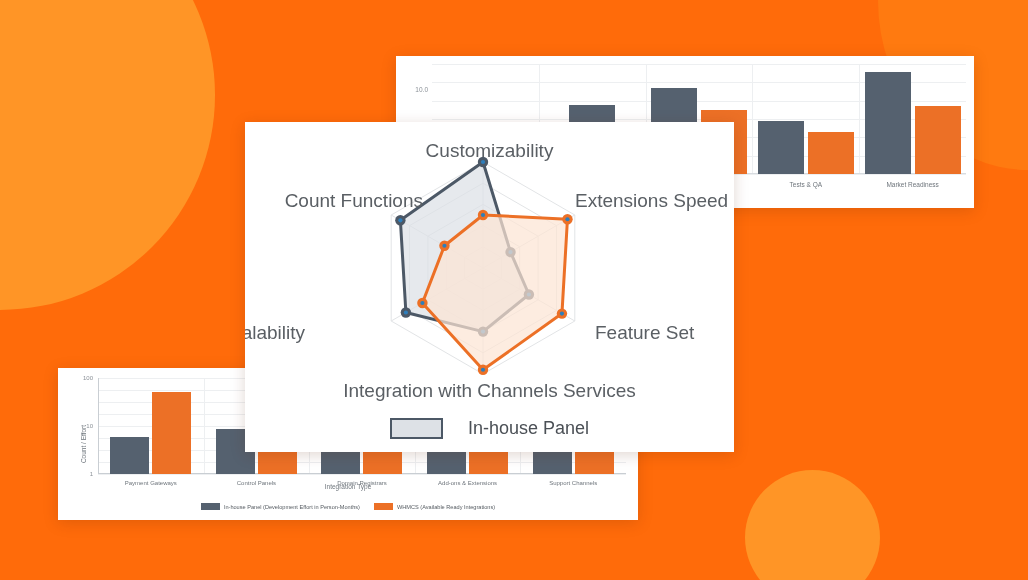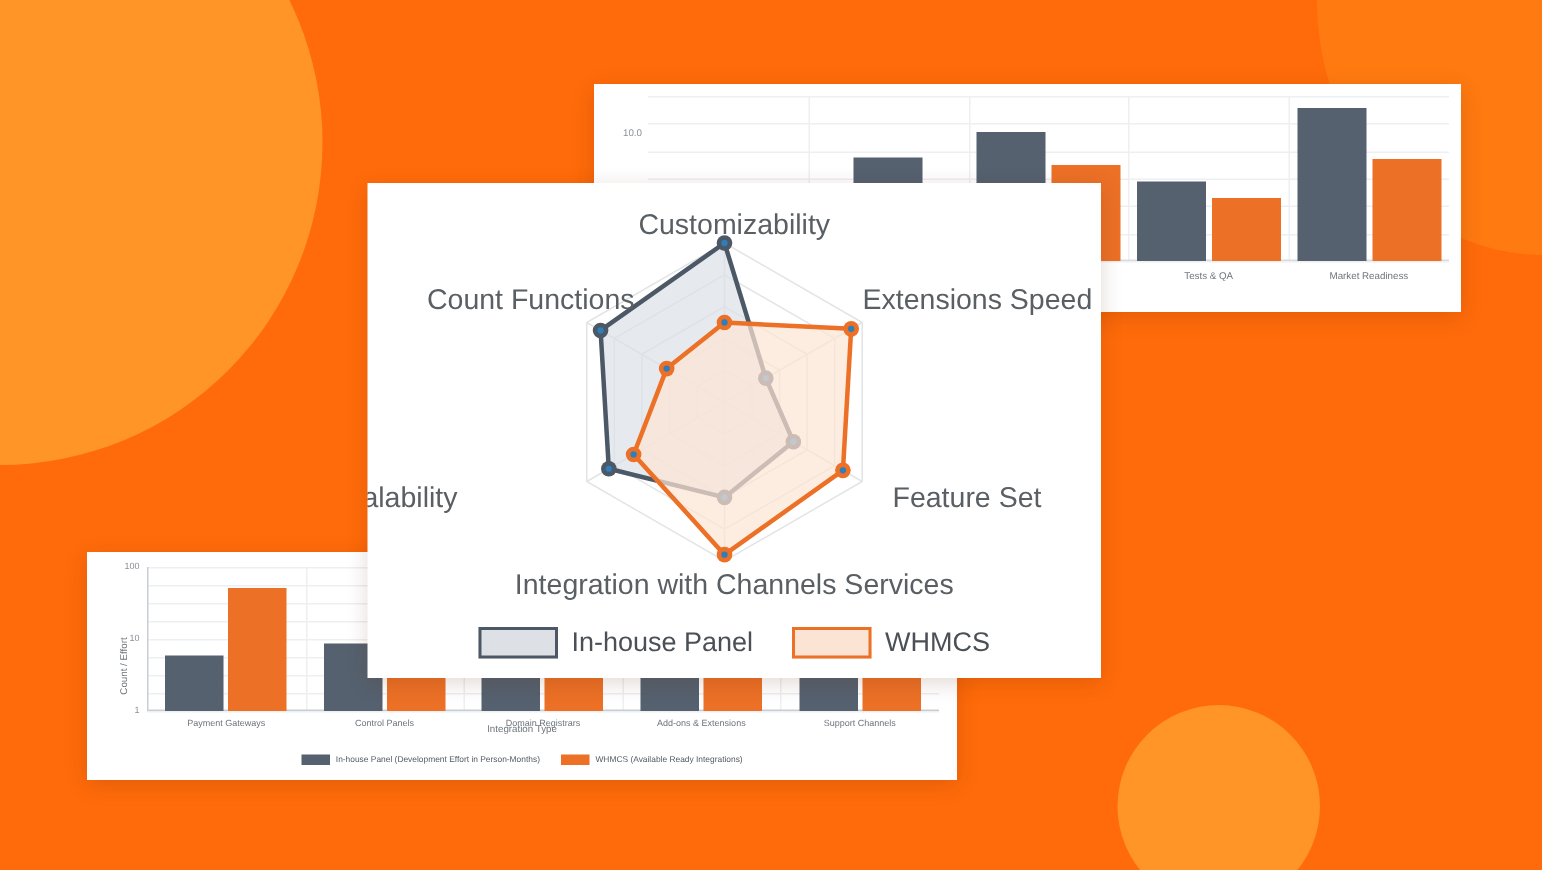--- a/index.html
+++ b/index.html
@@ -87,21 +87,21 @@
   
   #card-radar{left:245px;top:122px;width:489px;height:330px;}
   #radar-svg{position:absolute;left:0;top:0;}
   .radar-axis-label{
     position:absolute;font-size:19px;color:#5A5F64;white-space:nowrap;
   }
   #radar-legend{
     position:absolute;left:0;right:0;bottom:13px;
     display:flex;align-items:center;justify-content:center;gap:26px;
   }
-  #radar-legend .item{display:flex;align-items:center;gap:9px;}
+  #radar-legend .item{display:flex;align-items:center;gap:25px;}
   #radar-legend .sw{width:49px;height:17px;border-width:2px;border-style:solid;}
   #radar-legend .sw.a{background:#DDE1E6;border-color:#4C5866;}
   #radar-legend .sw.b{background:#FCE4D4;border-color:#EC7026;}
   #radar-legend .txt{font-size:18px;color:#4B5056;white-space:nowrap;}
 </style>
 </head>
 <body>
 
 <div class="bg-circle" id="bg-circle-topleft"></div>
 <div class="bg-circle" id="bg-circle-bottomright"></div>
@@ -266,18 +266,14 @@
       <div class="radar-axis-label" style="left: 334px; top: 200px; transform: none; margin-left: 16px;">Feature Set</div>
       <div class="radar-axis-label" style="left: 50%; top: 258px; transform: translateX(-50%);">Integration with Channels Services</div>
       <div class="radar-axis-label" style="left: 60px; top: 200px; transform: translateX(-100%);">Scalability</div>
       <div class="radar-axis-label" style="left: 178px; top: 68px; transform: translateX(-100%);">Count Functions</div>
     </div>
   <div id="radar-legend">
       <div class="item">
         <span class="sw a"></span>
         <span class="txt">In-house Panel</span>
       </div>
-      <div class="item">
-        <span class="sw b"></span>
-        <span class="txt">WHMCS</span>
-      </div>
     </div>
 </div>
 
 </body></html>

